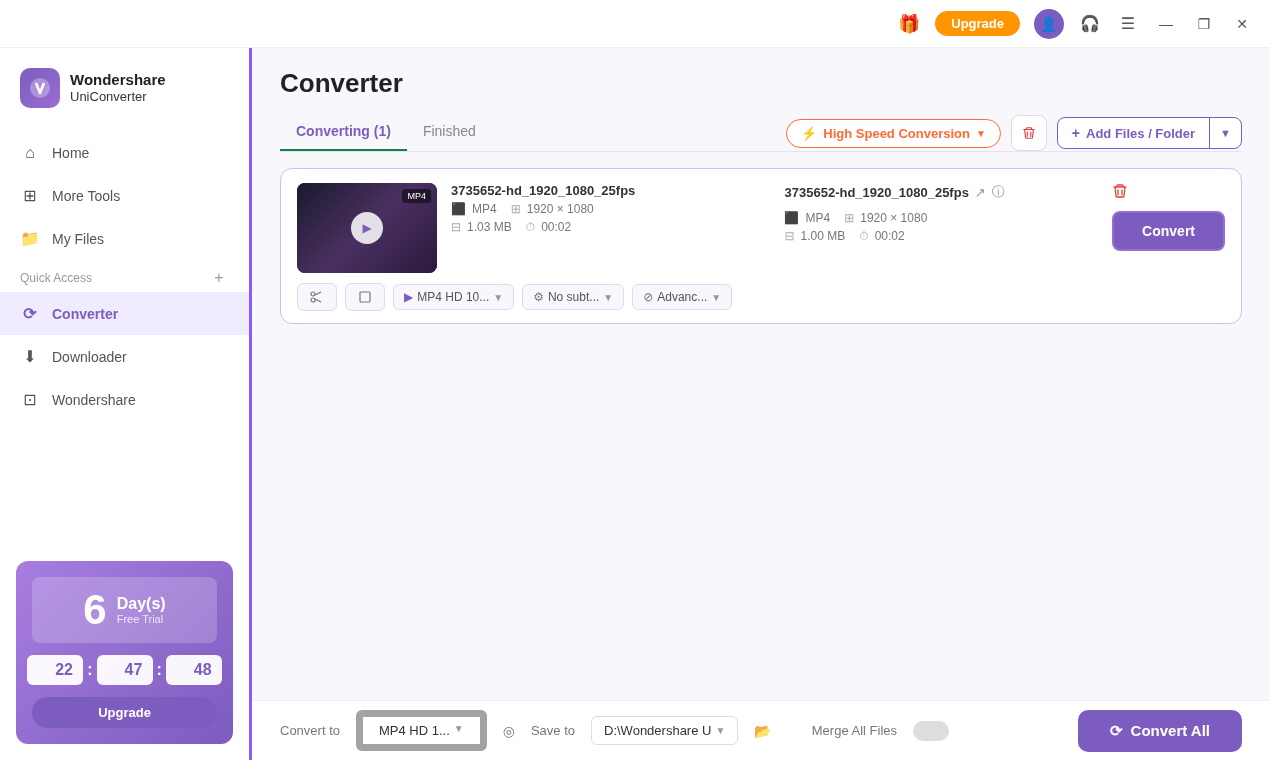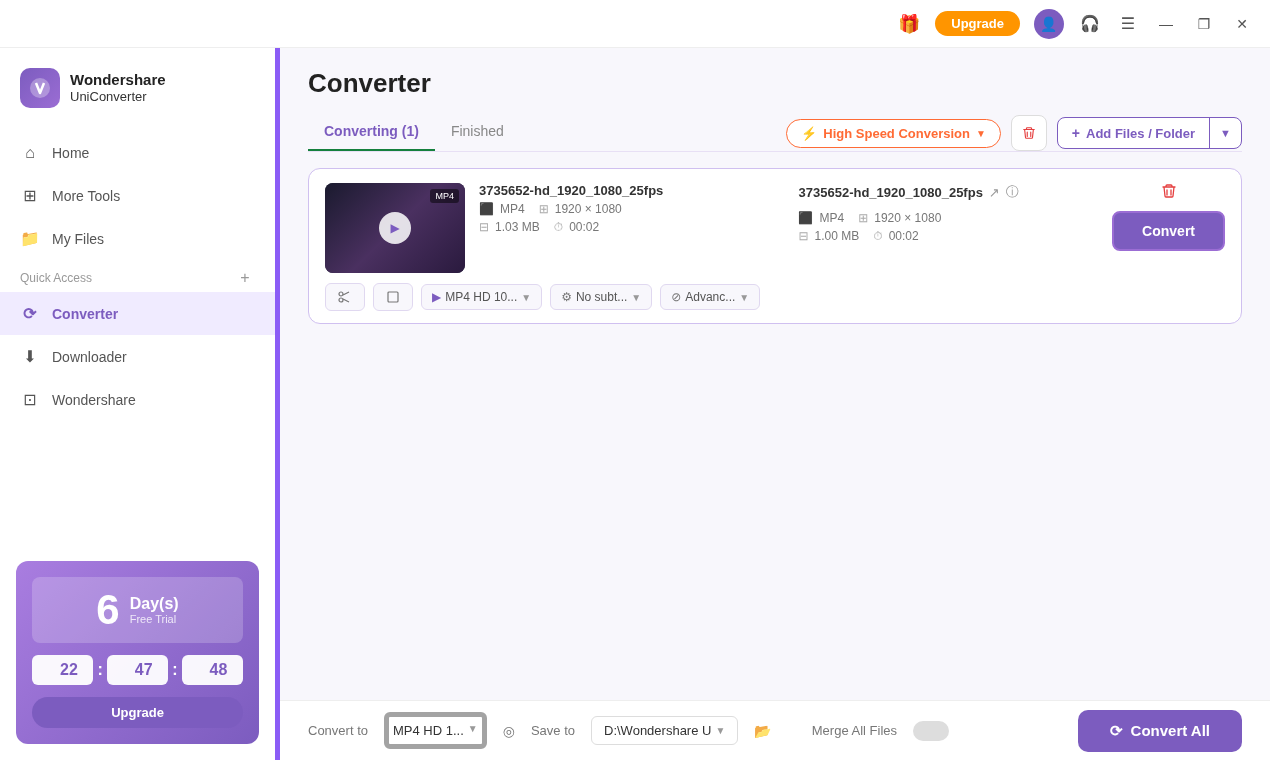--- a/index.html
+++ b/index.html
@@ -11,21 +11,21 @@
     .gift-icon { color: #ff6b35; font-size: 18px; cursor: pointer; }
     .upgrade-btn { background: #ff9500; color: #fff; border: none; border-radius: 20px; padding: 5px 16px; font-size: 13px; font-weight: 600; cursor: pointer; }
     .avatar-btn { width: 30px; height: 30px; border-radius: 50%; background: #7c5cbf; display: flex; align-items: center; justify-content: center; color: white; font-size: 14px; cursor: pointer; }
     .titlebar-icon { font-size: 16px; color: #555; cursor: pointer; width: 24px; height: 24px; display: flex; align-items: center; justify-content: center; }
     .win-btn { font-size: 14px; color: #555; cursor: pointer; width: 24px; height: 24px; display: flex; align-items: center; justify-content: center; }
 
     
     .main-layout { display: flex; flex: 1; overflow: hidden; }
 
     
-    .sidebar { width: 280px; background: #fff; border-right: 5px solid #8b5cf6; display: flex; flex-direction: column; flex-shrink: 0; padding: 0 0 16px 0; }
+    .sidebar { width: 252px; background: #fff; border-right: 3px solid #8b5cf6; display: flex; flex-direction: column; flex-shrink: 0; padding: 0 0 16px 0; }
     .logo-area { display: flex; align-items: center; gap: 10px; padding: 20px 20px 24px; }
     .logo-icon { width: 40px; height: 40px; background: linear-gradient(135deg, #7c5cbf, #9b6dd4); border-radius: 10px; display: flex; align-items: center; justify-content: center; color: white; font-size: 18px; font-weight: bold; }
     .logo-text { font-size: 13px; color: #333; line-height: 1.2; }
     .logo-text .brand { font-weight: 700; font-size: 15px; color: #222; }
     .nav-item { display: flex; align-items: center; gap: 12px; padding: 12px 20px; cursor: pointer; color: #555; font-size: 14px; border-radius: 0; transition: background 0.15s; }
     .nav-item.active { background: #f0ebff; color: #7c5cbf; font-weight: 600; }
     .nav-item .nav-icon { font-size: 16px; width: 20px; text-align: center; }
     .nav-section-title { display: flex; align-items: center; justify-content: space-between; padding: 8px 20px 4px; font-size: 12px; color: #999; font-weight: 500; }
     .nav-section-title .add-btn { font-size: 16px; color: #999; cursor: pointer; width: 20px; height: 20px; display: flex; align-items: center; justify-content: center; border-radius: 50%; }
 
@@ -70,34 +70,34 @@
     .thumb-img { position: absolute; inset: 0; background: linear-gradient(135deg, #1a1a2e 0%, #4a3060 50%, #2a1a3e 100%); }
     .thumb-play-btn { position: absolute; width: 32px; height: 32px; background: rgba(255,255,255,0.85); border-radius: 50%; display: flex; align-items: center; justify-content: center; color: #7c5cbf; font-size: 12px; z-index: 1; }
     .thumb-badge { position: absolute; top: 6px; right: 6px; background: rgba(0,0,0,0.5); color: white; font-size: 9px; padding: 2px 5px; border-radius: 3px; }
     .file-info { flex: 1; display: grid; grid-template-columns: 1fr 1fr; gap: 0 20px; }
     .file-col { display: flex; flex-direction: column; gap: 4px; }
     .file-name { font-size: 13px; font-weight: 600; color: #333; margin-bottom: 0; }
     .file-name-row { display: flex; align-items: center; gap: 6px; margin-bottom: 6px; }
     .file-name-icons { display: flex; gap: 6px; align-items: center; }
     .file-meta-row { display: flex; align-items: center; gap: 6px; color: #777; font-size: 12px; }
     .meta-icon { font-size: 12px; color: #aaa; }
-    .file-actions-right { display: flex; flex-direction: column; align-items: center; gap: 8px; }
+    .file-actions-right { display: flex; flex-direction: column; align-items: flex-start; gap: 8px; }
     .delete-file-btn { color: #e53e3e; background: none; border: none; cursor: pointer; font-size: 16px; }
     .convert-btn { background: #7c5cbf; color: white; border: 2px solid #9b6dd4; border-radius: 8px; padding: 10px 28px; font-size: 14px; font-weight: 600; cursor: pointer; }
 
     .file-card-bottom { display: flex; align-items: center; padding: 10px 16px 12px; gap: 8px; }
     .tool-btn { background: #f8f7fc; border: 1px solid #e0d8f0; border-radius: 6px; padding: 6px 12px; font-size: 13px; color: #555; cursor: pointer; display: flex; align-items: center; justify-content: center; }
     .format-select { display: flex; align-items: center; gap: 4px; background: #f8f7fc; border: 1px solid #e0d8f0; border-radius: 6px; padding: 5px 10px; font-size: 12px; color: #555; cursor: pointer; }
     .select-arrow { font-size: 10px; color: #999; }
     .bottom-tools { display: flex; gap: 8px; align-items: center; flex: 1; }
 
     
     .bottom-bar { height: 60px; background: #fff; border-top: 1px solid #eee; display: flex; align-items: center; padding: 0 28px; gap: 16px; flex-shrink: 0; }
     .convert-to-label { font-size: 13px; color: #777; }
-    .format-dropdown { display: flex; gap: 4px; background: #fff; border: 5px solid #a3a3a3; border-radius: 6px; padding: 6px 4px; font-size: 13px; color: #333; cursor: pointer; }
+    .format-dropdown { display: flex; gap: 4px; background: #fff; border: 7px solid #a3a3a3; border-radius: 6px; padding: 6px 16px; font-size: 13px; color: #333; cursor: pointer; }
     .target-icon { color: #777; font-size: 14px; cursor: pointer; }
     .save-to-label { font-size: 13px; color: #777; }
     .path-dropdown { display: flex; align-items: center; gap: 4px; background: #fff; border: 1px solid #ddd; border-radius: 6px; padding: 6px 12px; font-size: 13px; color: #333; cursor: pointer; max-width: 160px; overflow: hidden; }
     .folder-icon { color: #777; font-size: 14px; cursor: pointer; }
     .merge-label { font-size: 13px; color: #777; margin-left: 24px; }
     .toggle { width: 36px; height: 20px; background: #ddd; border-radius: 10px; cursor: pointer; position: relative; }
     .convert-all-btn { margin-left: auto; background: #7c5cbf; color: white; border: none; border-radius: 10px; padding: 12px 32px; font-size: 15px; font-weight: 600; cursor: pointer; display: flex; align-items: center; gap: 8px; }
 
     
     .tab-divider { height: 1px; background: #e8e0f5; margin: 0 28px; }

